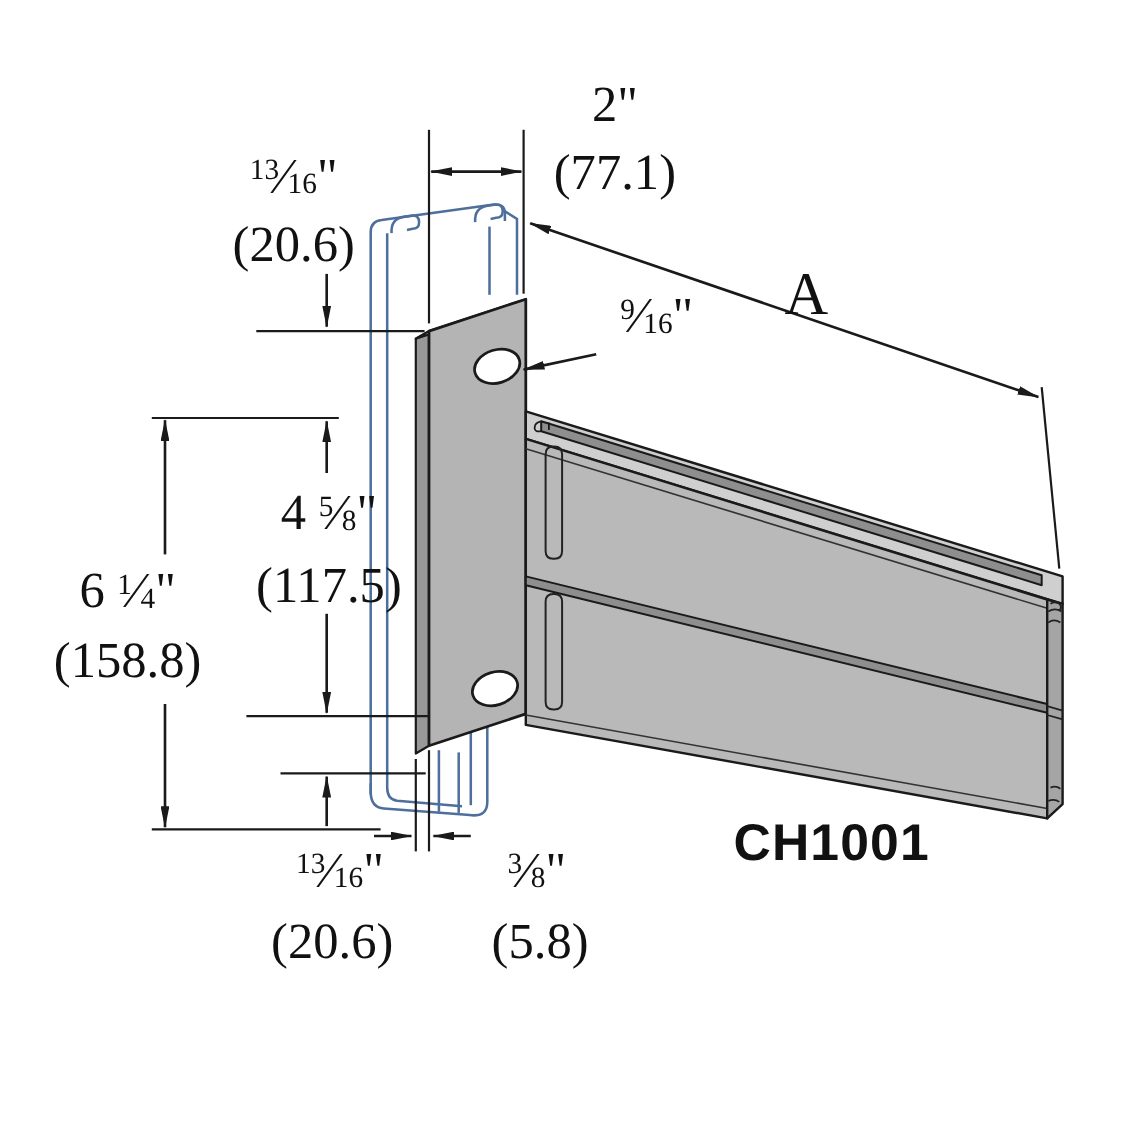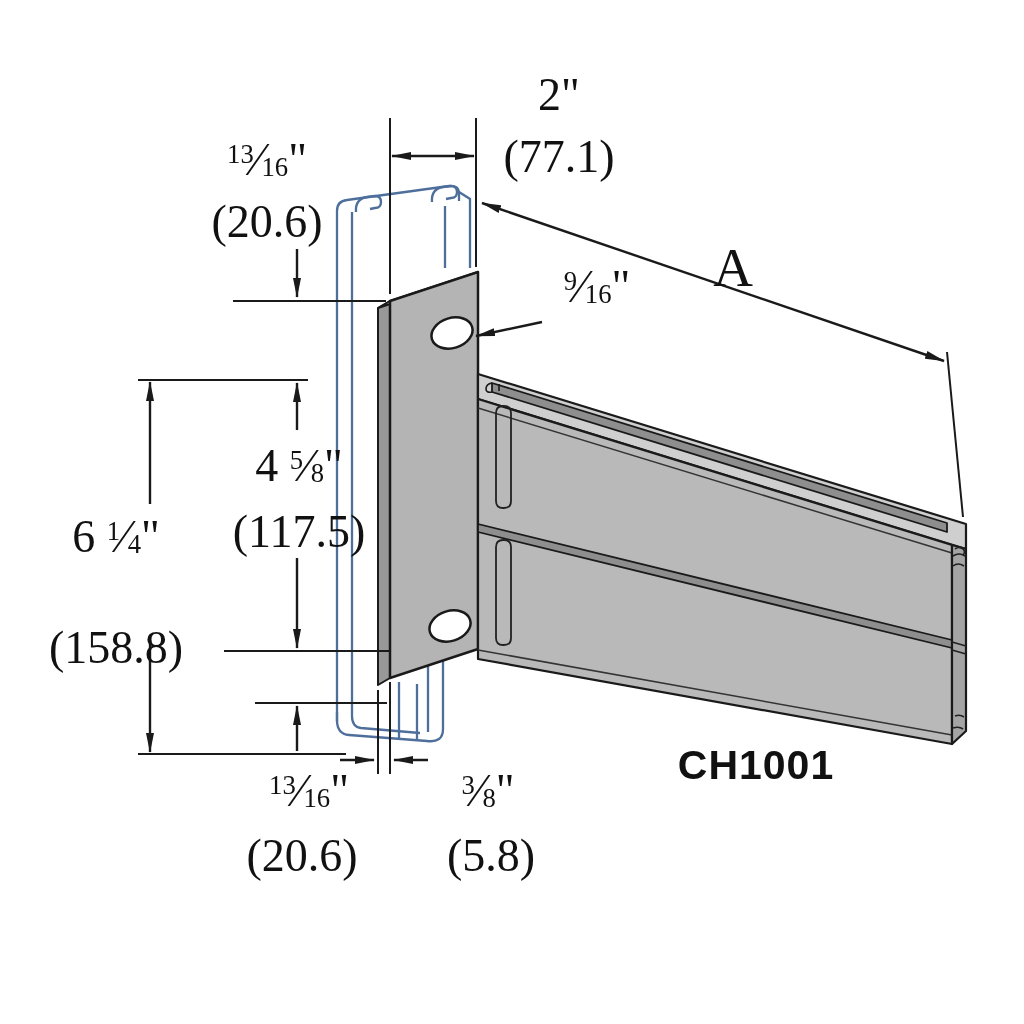--- a/index.html
+++ b/index.html
@@ -4,21 +4,21 @@
 <style>
   html,body{margin:0;padding:0;background:#ffffff;}
   .canvas{position:relative;width:1024px;height:1024px;background:#ffffff;overflow:hidden;
           font-family:"Liberation Serif",serif;color:#111;}
   .canvas svg{position:absolute;left:0;top:0;}
   .lbl{position:absolute;transform:translate(-50%,-50%);white-space:nowrap;
        font-family:"Liberation Serif",serif;font-size:46px;color:#111;line-height:1;}
   .lbl .fn{font-size:0.58em;vertical-align:0.45em;}
   .lbl .fd{font-size:0.58em;vertical-align:-0.02em;}
   .lbl-A{font-size:55px;}
-  .part-number{font-family:"Liberation Sans",sans-serif;font-weight:700;font-size:41px;letter-spacing:1px;}
+  .part-number{font-family:"Liberation Sans",sans-serif;font-weight:700;font-size:47px;letter-spacing:1px;}
 </style>
 </head>
 <body>
 
 <div class="canvas">
 
 <svg width="1024" height="1024" viewBox="0 0 1024 1024">
   <defs>
     <marker id="arw" viewBox="0 0 20 8" refX="19" refY="4" markerWidth="20" markerHeight="8" orient="auto-start-reverse" markerUnits="userSpaceOnUse">
       <path d="M0,0 L20,4 L0,8 z" fill="#1a1a1a"></path>
@@ -92,20 +92,20 @@
 
 <div class="lbl" style="left:559px;top:95px;">2"</div>
 <div class="lbl" style="left:559px;top:157px;">(77.1)</div>
 <div class="lbl" style="left:267px;top:160px;"><span class="fn">13</span>⁄<span class="fd">16</span>"</div>
 <div class="lbl" style="left:267px;top:222px;">(20.6)</div>
 <div class="lbl" style="left:597px;top:287px;"><span class="fn">9</span>⁄<span class="fd">16</span>"</div>
 <div class="lbl lbl-A" style="left:733px;top:267px;">A</div>
 <div class="lbl" style="left:299px;top:466px;">4 <span class="fn">5</span>⁄<span class="fd">8</span>"</div>
 <div class="lbl" style="left:299px;top:532px;">(117.5)</div>
 <div class="lbl" style="left:116px;top:537px;">6 <span class="fn">1</span>⁄<span class="fd">4</span>"</div>
-<div class="lbl" style="left:116px;top:600px;margin-top:48px;">(158.8)</div>
+<div class="lbl" style="left:116px;top:600px;">(158.8)</div>
 <div class="lbl" style="left:309px;top:791px;"><span class="fn">13</span>⁄<span class="fd">16</span>"</div>
 <div class="lbl" style="left:302px;top:856px;">(20.6)</div>
 <div class="lbl" style="left:488px;top:791px;"><span class="fn">3</span>⁄<span class="fd">8</span>"</div>
 <div class="lbl" style="left:491px;top:856px;">(5.8)</div>
 <div class="lbl part-number" style="left:756px;top:765px;">CH1001</div>
 
 </div>
 
 </body></html>

